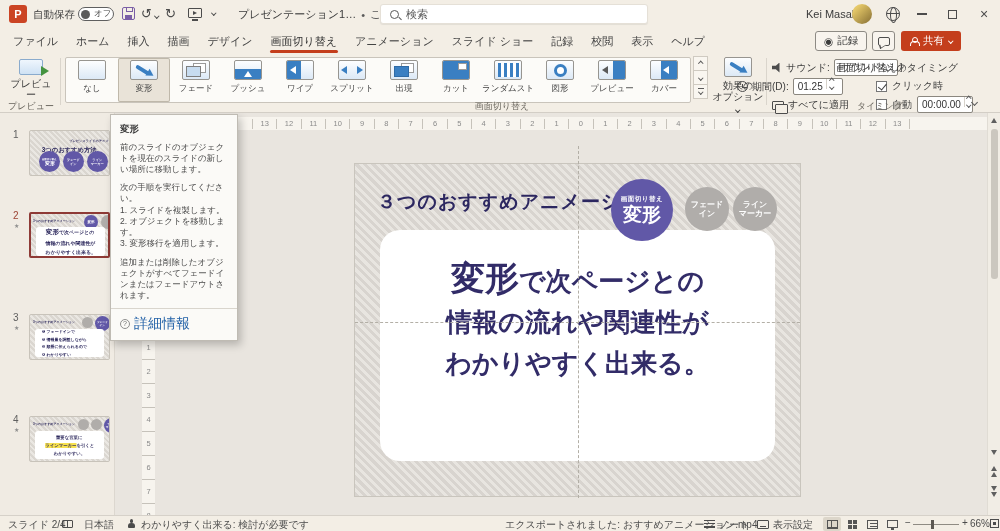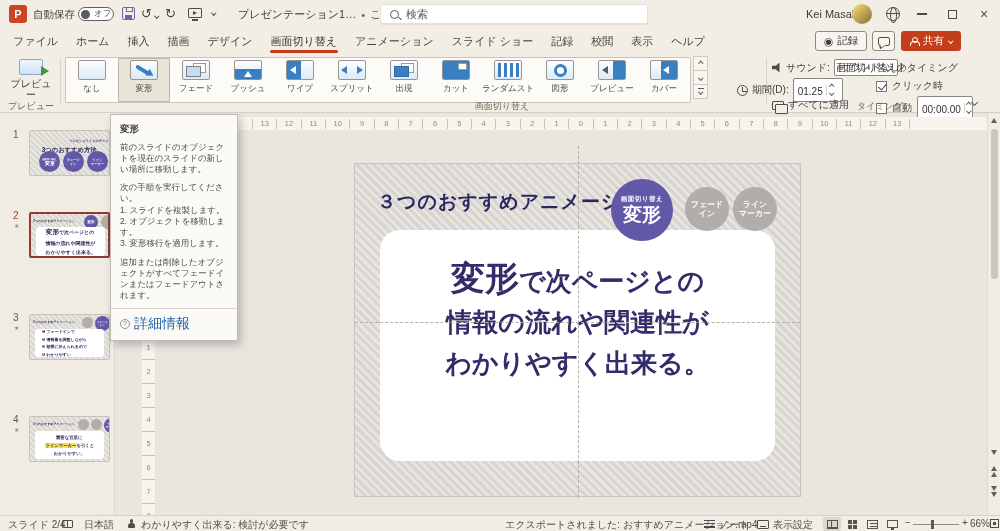--- a/index.html
+++ b/index.html
@@ -96,21 +96,21 @@
 .t-shape i.a{left:50%;top:50%;width:13px;height:13px;margin:-6.5px 0 0 -6.5px;border:3px solid #3a7fc2;border-radius:50%;background:#fff}
 .t-uncover i.a{right:0;top:0;width:12px;height:100%;background:#3a7fc2}
 .t-uncover i.b{left:3px;top:50%;margin-top:-4px;border-top:4px solid transparent;border-bottom:4px solid transparent;border-right:6px solid #5a5a5a}
 .t-cover i.a{right:0;top:0;width:16px;height:100%;background:#3a7fc2}
 .t-cover i.b{right:8px;top:50%;margin-top:-4px;border-top:4px solid transparent;border-bottom:4px solid transparent;border-right:6px solid #fff}
 .galbtns{position:absolute;left:693px;top:2px;width:15px}
 .gbtn{width:15px;height:15px;border:1px solid #cfcac1;background:#f9f6f0;display:flex;align-items:center;justify-content:center;color:#5a5a5a;position:relative;margin-top:-1px}
 .gbtn.more::before{content:"";position:absolute;top:3px;left:4px;width:6px;height:1px;background:#5a5a5a}
 .ribrow{position:absolute;display:flex;align-items:center;gap:4px;font-size:10px;color:#3c3c3c;white-space:nowrap}
 .combo{display:flex;align-items:center;justify-content:space-between;background:#fff;border:1px solid #8b877f;border-radius:2px;height:17px;font-size:9.5px;padding:0 4px;color:#333}
-.spinbox{display:flex;align-items:center;background:#fff;border:1px solid #8b877f;border-radius:2px;height:24px;font-size:10px;color:#333}
+.spinbox{display:flex;align-items:flex-start;background:#fff;border:1px solid #8b877f;border-radius:2px;height:17px;font-size:10px;color:#333}
 .spinbox .val{padding:2px 3px 0 4px}
 .spinbox .arr{width:11px;border-left:1px solid #d6d2ca;display:flex;flex-direction:column;align-items:center;justify-content:center;gap:2.5px;color:#5a5a5a}
 .ic-speaker{width:10px;height:10px;background:#4c4c4c;clip-path:polygon(0 32%,38% 32%,75% 0,75% 100%,38% 68%,0 68%)}
 .ic-clock{width:11px;height:11px;border:1.2px solid #4c4c4c;border-radius:50%;position:relative}
 .ic-clock::after{content:"";position:absolute;left:4px;top:1.6px;width:3.5px;height:3.5px;border-left:1.1px solid #4c4c4c;border-bottom:1.1px solid #4c4c4c}
 .ic-apply{width:12px;height:9px;border:1.2px solid #4c4c4c;position:relative;border-radius:1px}
 .ic-apply::before{content:"";position:absolute;left:2px;top:2px;width:11px;height:8px;border:1.2px solid #4c4c4c;background:#f3eee5;border-radius:1px}
 .cb{width:11px;height:11px;border:1px solid #767676;background:#fff;position:relative;display:inline-block;flex:none}
 .cb.on::after{content:"";position:absolute;left:2.6px;top:0.6px;width:4px;height:6.5px;border-right:1.5px solid #3f3f3f;border-bottom:1.5px solid #3f3f3f;transform:rotate(40deg)}
 
@@ -379,20 +379,28 @@
           <span class="chev s u"></span>
         </div>
       <div class="gbtn">
           <span class="chev s d"></span>
         </div>
       <div class="gbtn more">
           <span class="chev s d"></span>
         </div>
     </div>
 
+    <div class="bigbtn" style="left:712px;width:52px">
+      <span class="t-icon t-morph">
+          <i class="a"></i>
+          <i class="b"></i>
+        </span>
+      <span class="lbl"><span>効果の</span><br>
+        <span>オプション</span> <span class="chev s d" style="color:#3c3c3c"></span></span>
+    </div>
     <div class="vsep" style="left:766px"></div>
 
     <div class="ribrow" style="left:772px;top:4px">
       <span class="ic-speaker"></span>
       <span>サウンド:</span>
       <div class="combo" style="width:64px">
         <span>[サウンドなし]</span>
         <span class="chev s d" style="color:#5a5a5a"></span>
       </div>
     </div>

